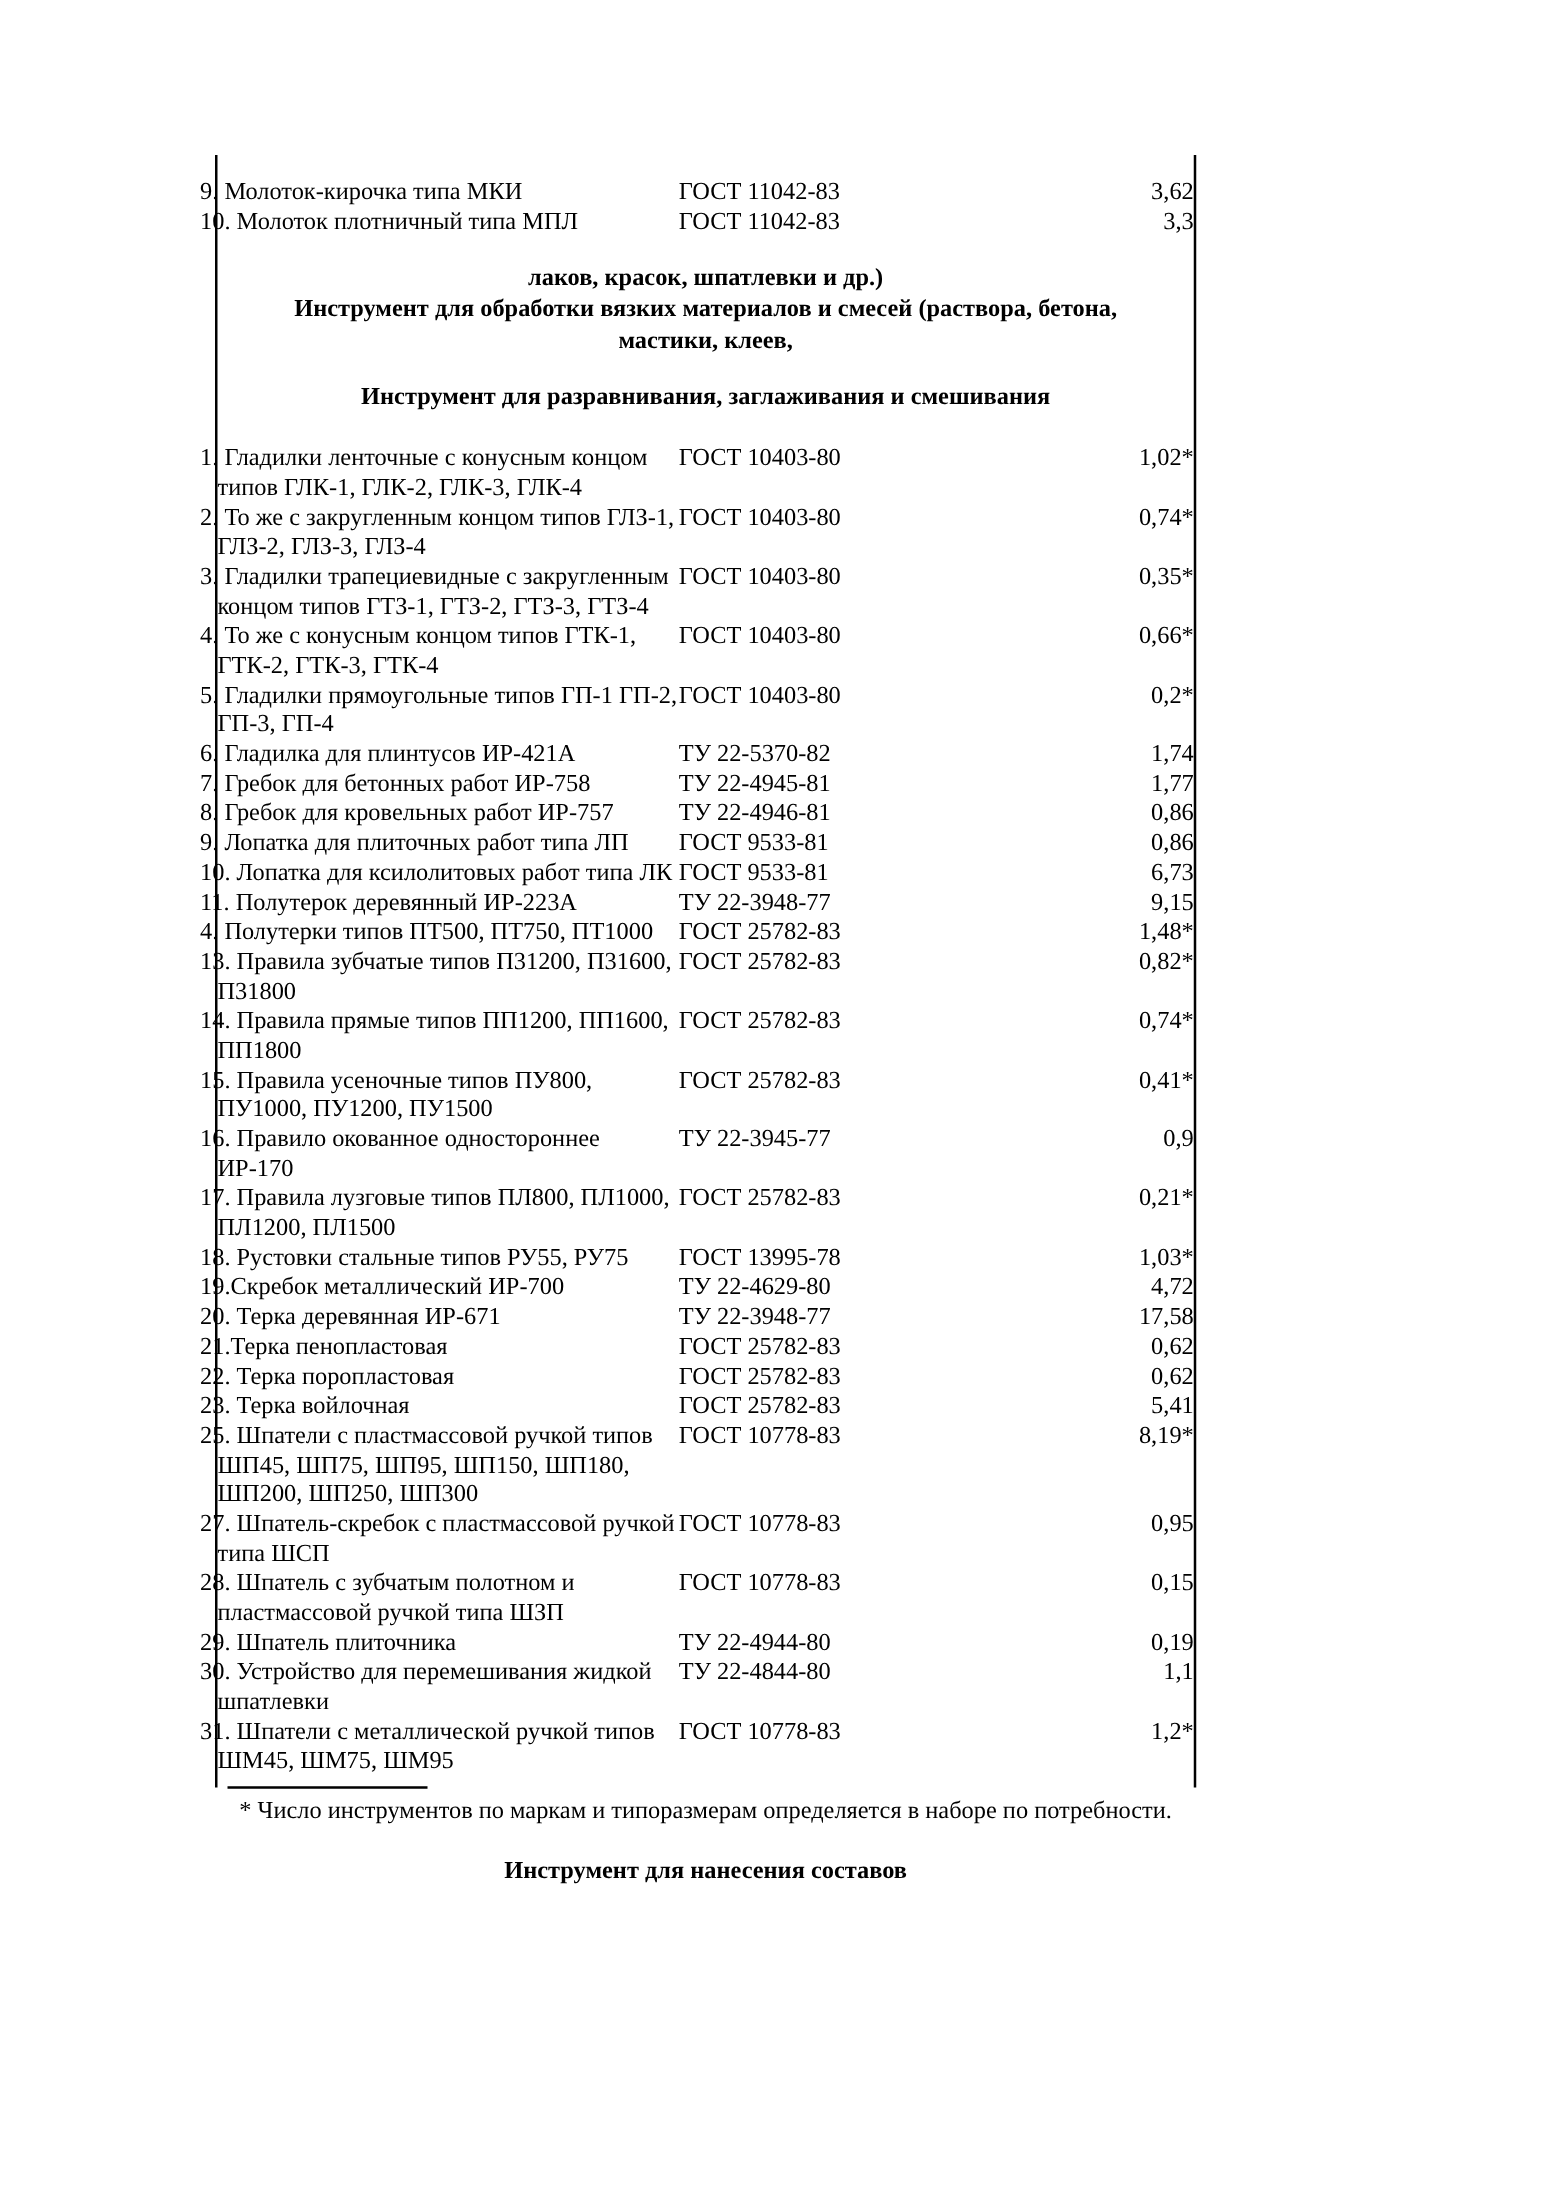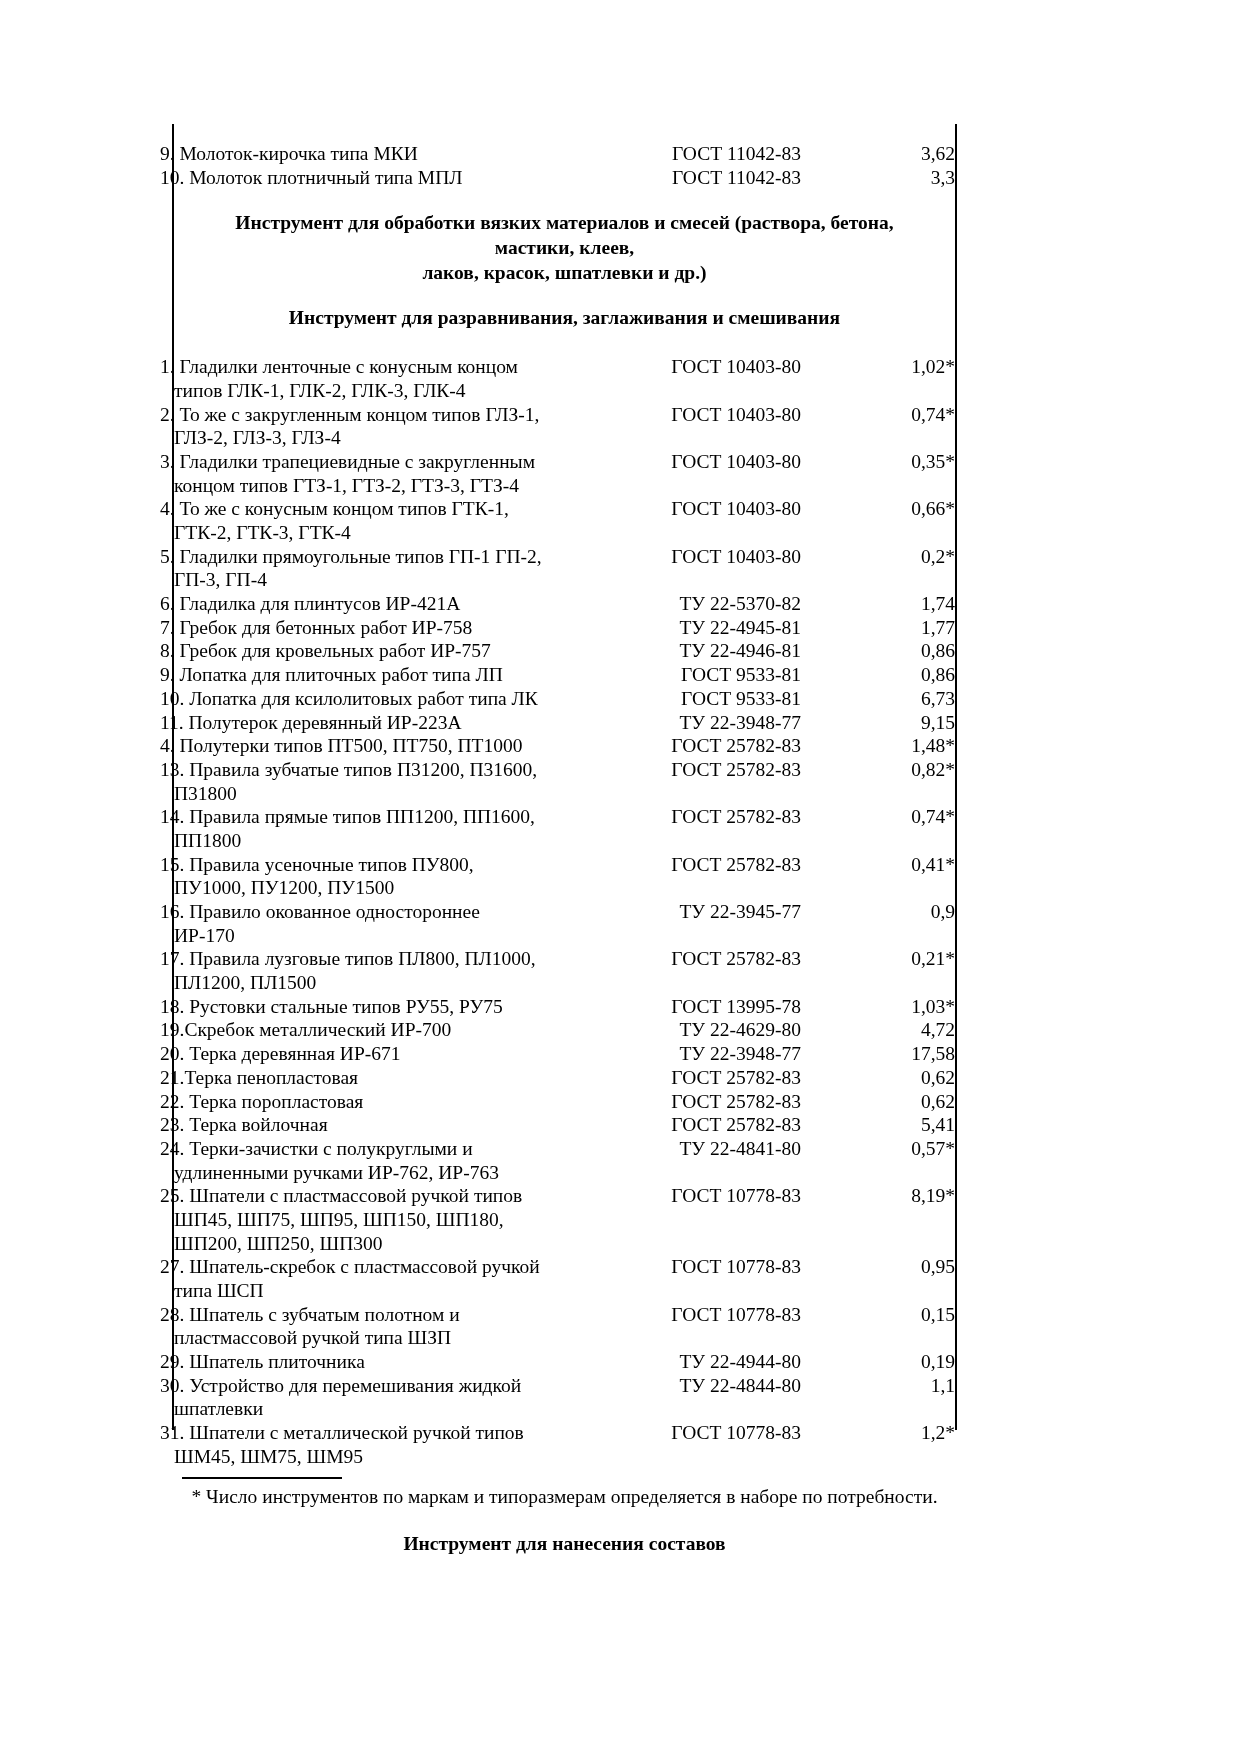--- a/index.html
+++ b/index.html
@@ -65,21 +65,21 @@
   td.name {
     padding: 1px 6px 1px 6px;
     border-right: 2px solid #000;
     text-indent: -14px;
     padding-left: 20px;
     text-align: left;
   }
   td.std {
     padding: 1px 4px;
     border-right: 2px solid #000;
-    text-align: right;
+    text-align: left;
   }
   td.val {
     padding: 1px 26px 1px 4px;
     text-align: right;
   }
 
   
   .heading {
     font-weight: bold;
     text-align: center;
@@ -132,22 +132,22 @@
             <td class="name">10. Молоток плотничный типа МПЛ</td>
             <td class="std">ГОСТ 11042-83</td>
             <td class="val">3,3</td>
           </tr>
         </tbody>
     </table>
 
     <div class="sp-before-h1"></div>
 
     <div class="heading">
+      <div>лаков, красок, шпатлевки и др.)</div>
       <div>Инструмент для обработки вязких материалов и смесей (раствора, бетона, мастики, клеев,</div>
-      <div>лаков, красок, шпатлевки и др.)</div>
     </div>
 
     <div class="sp-after-h1"></div>
 
     <div class="heading">Инструмент для разравнивания, заглаживания и смешивания</div>
 
     <div class="sp-after-h2"></div>
 
     <table class="tbl">
       <colgroup>
@@ -265,25 +265,20 @@
             <td class="name">22. Терка поропластовая</td>
             <td class="std">ГОСТ 25782-83</td>
             <td class="val">0,62</td>
           </tr>
           <tr>
             <td class="name">23. Терка войлочная</td>
             <td class="std">ГОСТ 25782-83</td>
             <td class="val">5,41</td>
           </tr>
           <tr>
-            <td class="name">24. Терки-зачистки с полукруглыми и удлиненными ручками ИР-762, ИР-763</td>
-            <td class="std">ТУ 22-4841-80</td>
-            <td class="val">0,57*</td>
-          </tr>
-          <tr>
             <td class="name">25. Шпатели с пластмассовой ручкой типов ШП45, ШП75, ШП95, ШП150, ШП180, ШП200, ШП250, ШП300</td>
             <td class="std">ГОСТ 10778-83</td>
             <td class="val">8,19*</td>
           </tr>
           <tr>
             <td class="name">27. Шпатель-скребок с пластмассовой ручкой типа ШСП</td>
             <td class="std">ГОСТ 10778-83</td>
             <td class="val">0,95</td>
           </tr>
           <tr>

